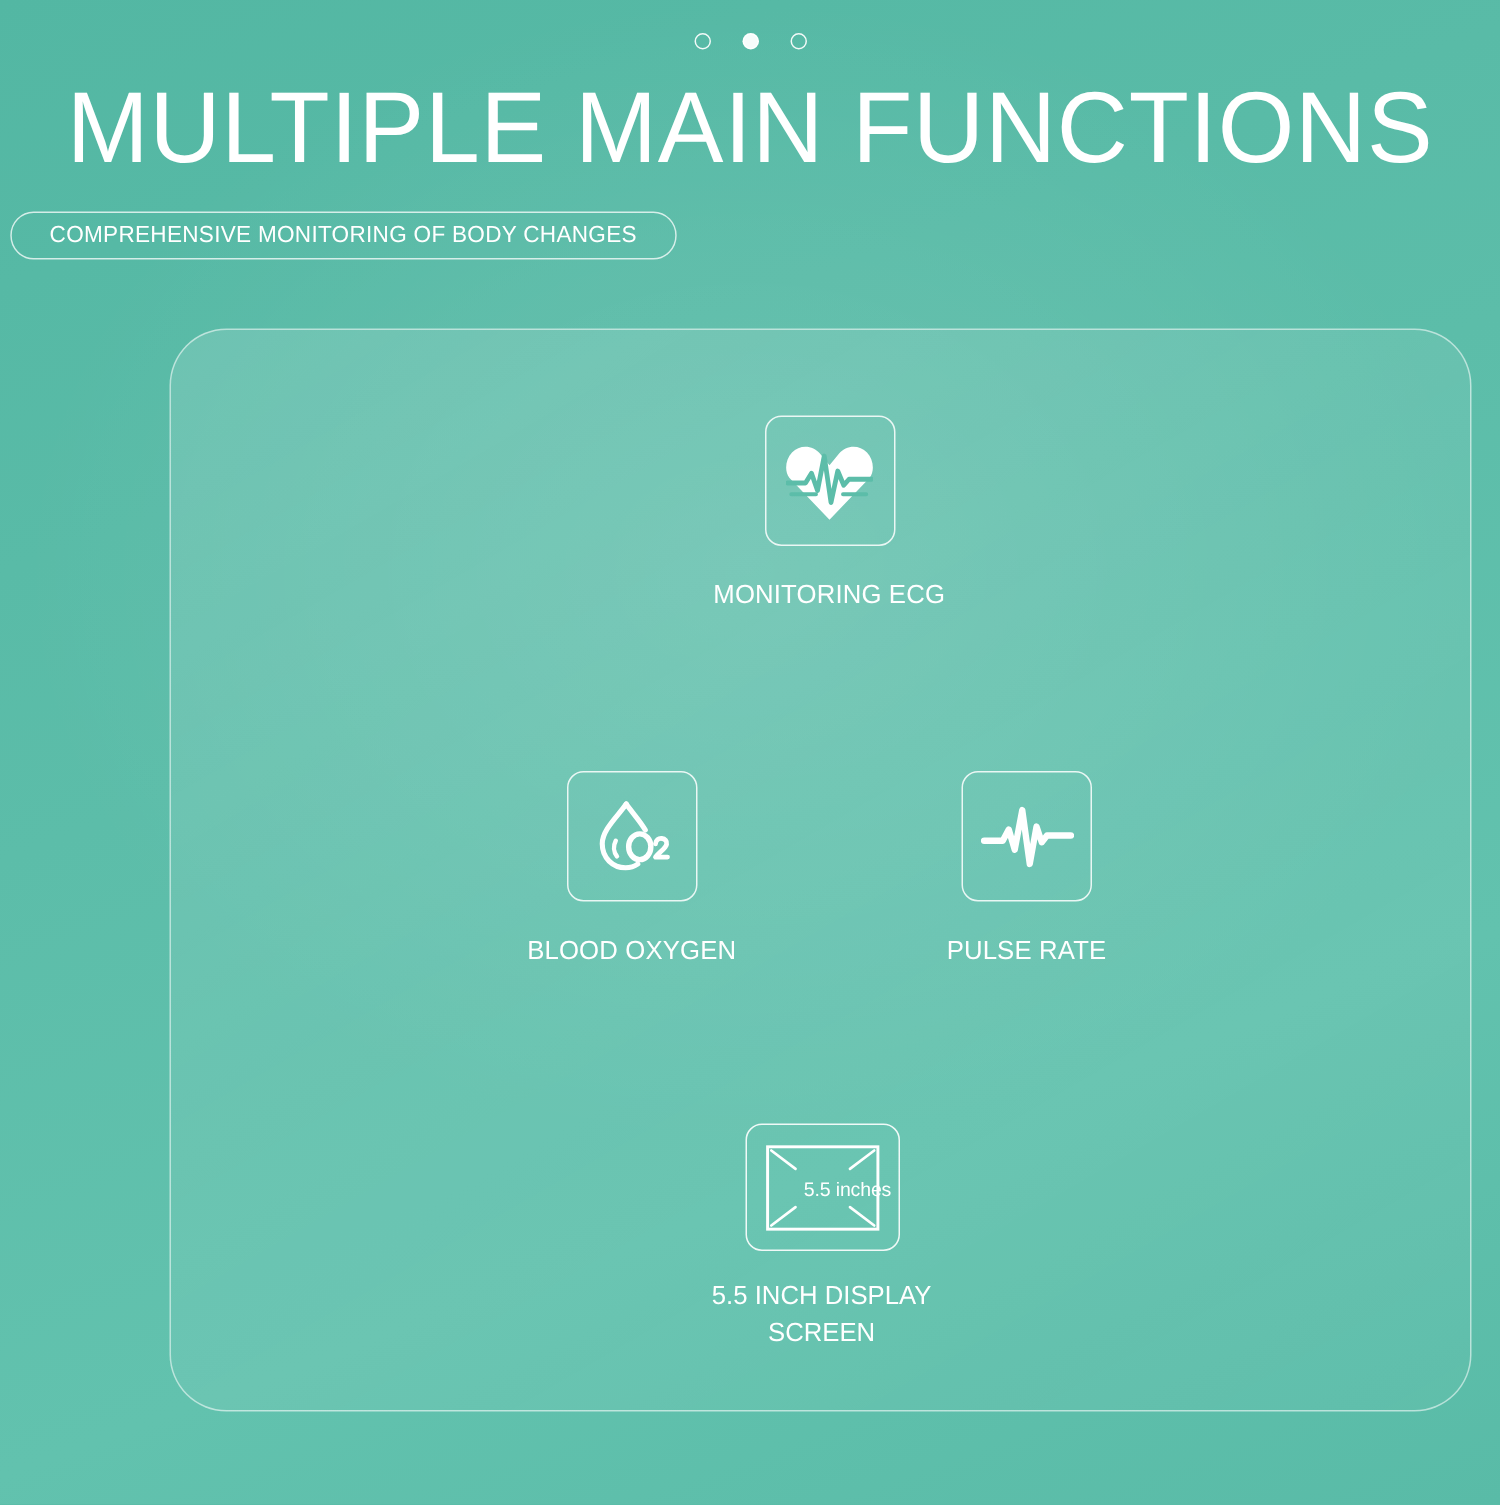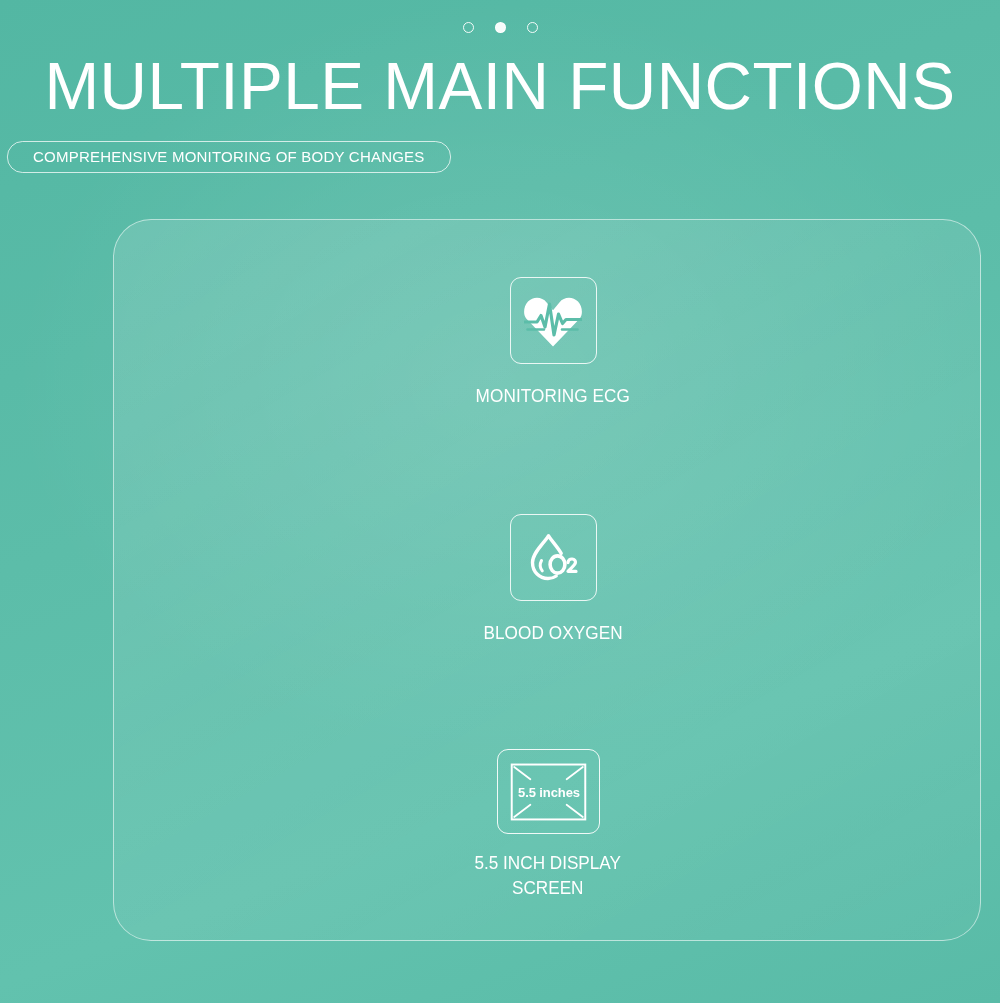--- a/index.html
+++ b/index.html
@@ -172,31 +172,31 @@
     margin-top: 17px;
     color: #ffffff;
     font-size: 17.5px;
     line-height: 25px;
     text-align: center;
     font-weight: 400;
     transform: scaleX(0.98);
   }
   .inches-text {
     position: absolute;
-    left: 0;
+    left: 16px;
     top: 0;
     width: 103px;
     height: 85px;
     display: flex;
     align-items: center;
     justify-content: center;
     color: #ffffff;
     font-size: 13px;
     line-height: 14px;
-    font-weight: 700;
+    font-weight: 400;
     letter-spacing: -0.1px;
   }
 </style>
 </head>
 <body>
 
 <div class="poster">
 
   <div class="dots">
     <span class="dot hollow"></span>
@@ -242,20 +242,28 @@
               <path fill="none" stroke="#ffffff" stroke-width="3.0" stroke-linecap="round" d="M17.5 29.5 c-1.8 3.4 -1.4 7.6 0.8 10.4"></path>
 
               <ellipse cx="33.5" cy="33.5" rx="7.4" ry="8.6" fill="none" stroke="#ffffff" stroke-width="3.6"></ellipse>
 
               <path fill="none" stroke="#ffffff" stroke-width="3.2" stroke-linecap="round" stroke-linejoin="round" d="M44.0 31.6 c0.2 -2.6 2.0 -3.8 4.2 -3.6 c2.2 0.2 3.6 1.8 3.2 3.8 c-0.5 2.6 -4.0 4.6 -7.4 8.6 h8.0"></path>
             </svg>
           </div>
           <div class="feature-label">BLOOD OXYGEN</div>
         </div>
 
+        <div class="feature">
+          <div class="icon-box">
+            <svg width="62" height="46" viewBox="0 0 62 46">
+              <path fill="none" stroke="#ffffff" stroke-width="4.2" stroke-linecap="round" stroke-linejoin="round" d="M2 25.5 H14.5 L18.5 18 L22.5 31.5 L27.5 5 L32.5 41 L37.0 16 L40.5 26.5 L44 22 H60"></path>
+            </svg>
+          </div>
+          <div class="feature-label">PULSE RATE</div>
+        </div>
 
 
       </div>
 
       <div class="display-feature">
         <div class="display-box">
           <svg width="103" height="85" viewBox="0 0 103 85">
 
             <rect x="14" y="15" width="75" height="56" fill="none" stroke="#ffffff" stroke-width="2"></rect>
 

